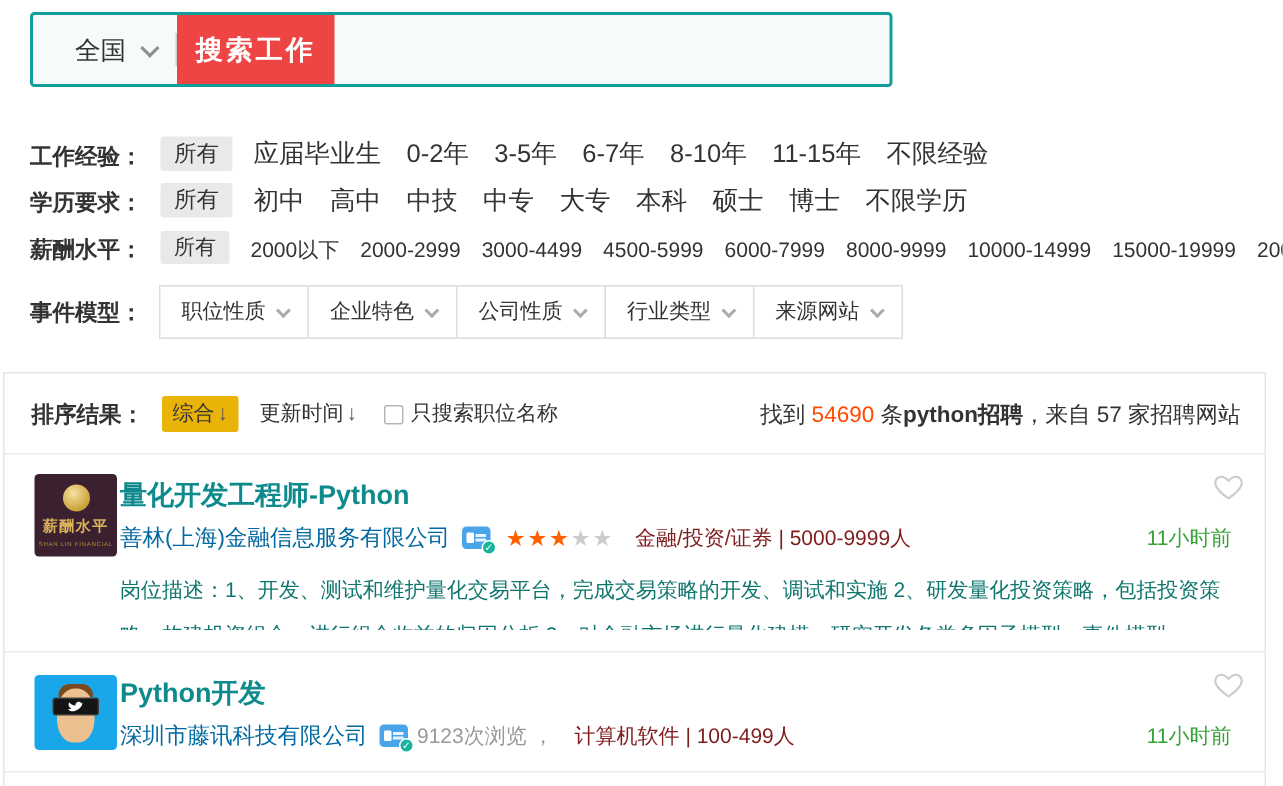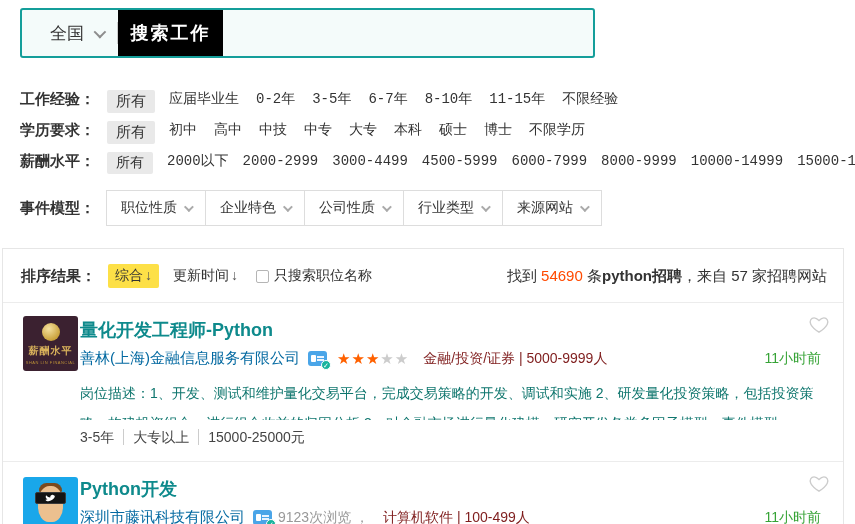--- a/index.html
+++ b/index.html
@@ -11,48 +11,48 @@
   .search-box { width:575px; height:50px; border:2px solid #149e9a; border-radius:3px;
     display:flex; align-items:stretch; background:#f4fbfa; overflow:hidden; }
   .loc { display:flex; align-items:center; padding-left:28px; cursor:pointer; }
   .loc-txt { font-size:17px; color:#333; }
   .chev { display:inline-block; width:9px; height:9px; border-right:2px solid #8d8d8d;
     border-bottom:2px solid #8d8d8d; transform:rotate(45deg) translateY(-2px);
     margin-left:10px; margin-right:14px; }
   .vdiv { width:1px; background:#ccc; margin:12px 0; }
   .q { flex:1; border:none; outline:none; background:transparent; font-size:17px;
     color:#222; padding-left:26px; font-family:inherit; }
-  .go { width:105px; border:none; background:#000000; color:#fff; font-size:18px;
+  .go { width:105px; border:none; background:#ef4444; color:#fff; font-size:18px;
     font-weight:bold; letter-spacing:2px; cursor:pointer; font-family:inherit; }
 
   
   .filters { margin:32px 0 0 20px; }
-  .frow { display:flex; align-items:flex-start; height:24px; margin-bottom:7px; white-space:nowrap;font-family:Liberation Mono, monospace; }
+  .frow { display:flex; align-items:flex-end; height:24px; margin-bottom:7px; white-space:nowrap; }
   .flabel { font-size:15px; font-weight:bold; color:#333; margin-right:12px; }
   .fsel { background:#e9e9e9; border-radius:2px; padding:2px 9px; font-size:15px;
     margin-right:14px; cursor:pointer; }
   .fopts { display:inline; }
-  .fopt { font-size:14px; color:#333; margin-right:17px; cursor:pointer; }
+  .fopt { font-size:17px; color:#333; margin-right:17px; cursor:pointer; }
   .frow.salary .fopt { font-size:14px; margin-right:14px; }
   .frow.salary .fsel { font-size:14px; }
 
   
   .more { display:flex; align-items:center; margin:14px 0 0 20px; }
   .ddwrap { display:flex; }
   .dd { display:flex; align-items:center; border:1px solid #ddd; background:#fff;
     padding:8px 10px 8px 14px; font-size:14px; color:#333; cursor:pointer; margin-left:-1px; }
   .dd .chev { width:7px; height:7px; border-color:#aaa; margin-left:7px; margin-right:4px; }
 
   
   .panel { margin:22px 0 0 2px; width:842px; border:1px solid #e6e6e6; border-bottom:none;
     background:#fff; min-height:290px; }
   .sortrow { display:flex; align-items:center; padding:15px 16px 14px 18px;
     border-bottom:1px solid #ececec; }
   .sopt { font-size:14px; color:#333; margin-right:14px; cursor:pointer; }
-  .sopt.sel { background:#fde047; border-radius:2px; padding:3px 7px; }
+  .sopt.sel { background:#eab308; border-radius:2px; padding:3px 7px; }
   .arr { color:#555; margin-left:2px; }
   .cbx { width:13px; height:13px; border:1px solid #b5b5b5; border-radius:2px;
     background:#fff; display:inline-block; margin:0 5px 0 4px; cursor:pointer; flex:none; }
   .cbl { font-size:14px; color:#333; cursor:pointer; }
   .spacer { flex:1; }
   .summary { font-size:15px; color:#333; }
   .summary .red { color:#ff4a00; }
   .summary b { font-weight:bold; }
 
   
@@ -199,23 +199,20 @@
       <div class="crow">
         <a class="cname">善林(上海)金融信息服务有限公司</a>
         <span class="badge">
             <span class="bcheck"></span>
           </span>
         <span class="stars"><span class="sf">★★★</span><span class="se">★★</span></span>
         <span class="ind">金融/投资/证券 | 5000-9999人</span>
         <span class="time">11小时前</span>
       </div>
       <div class="desc">岗位描述：1、开发、测试和维护量化交易平台，完成交易策略的开发、调试和实施 2、研发量化投资策略，包括投资策略、构建投资组合、进行组合收益的归因分析 3、对金融市场进行量化建模，研究开发各类多因子模型、事件模型...</div>
-      <div class="meta">
-        <span>3-5年</span><span>大专以上</span><span>15000-25000元</span>
-      </div>
     </div>
     <span class="heart">
       <svg width="22" height="20" viewBox="0 0 24 22">
           <path d="M12 20S4.8 15.3 2.9 11.2C1.2 7.6 3.4 4.2 6.6 4.2c2.1 0 3.6 1.1 5.4 3 1.8-1.9 3.3-3 5.4-3 3.2 0 5.4 3.4 3.7 7C19.2 15.3 12 20 12 20z" fill="none" stroke="#ccc" stroke-width="1.5"></path>
         </svg>
     </span>
   </div>
 
   <div class="card">
     <div class="logo-tech">

